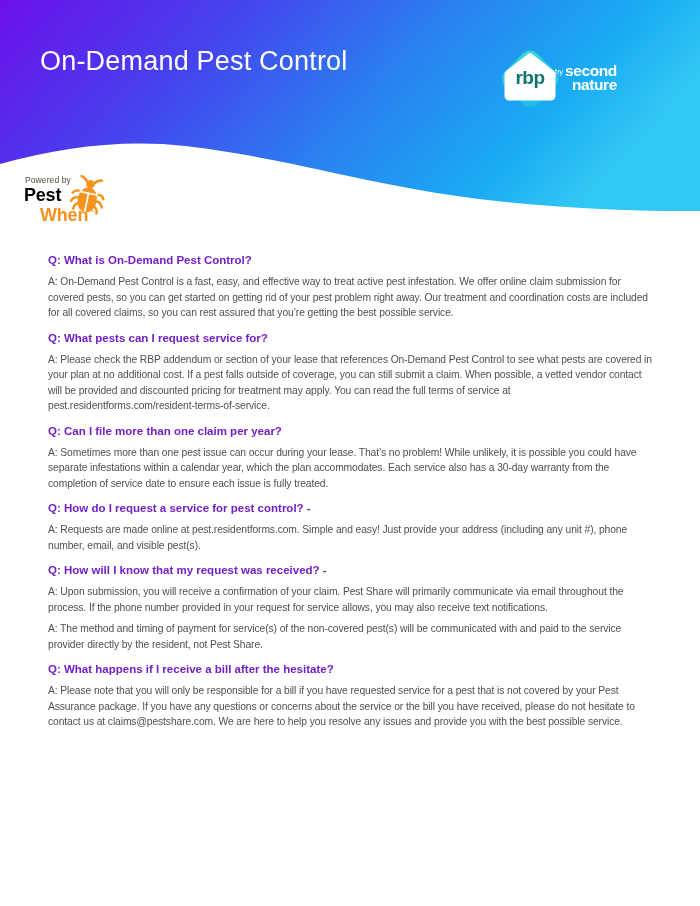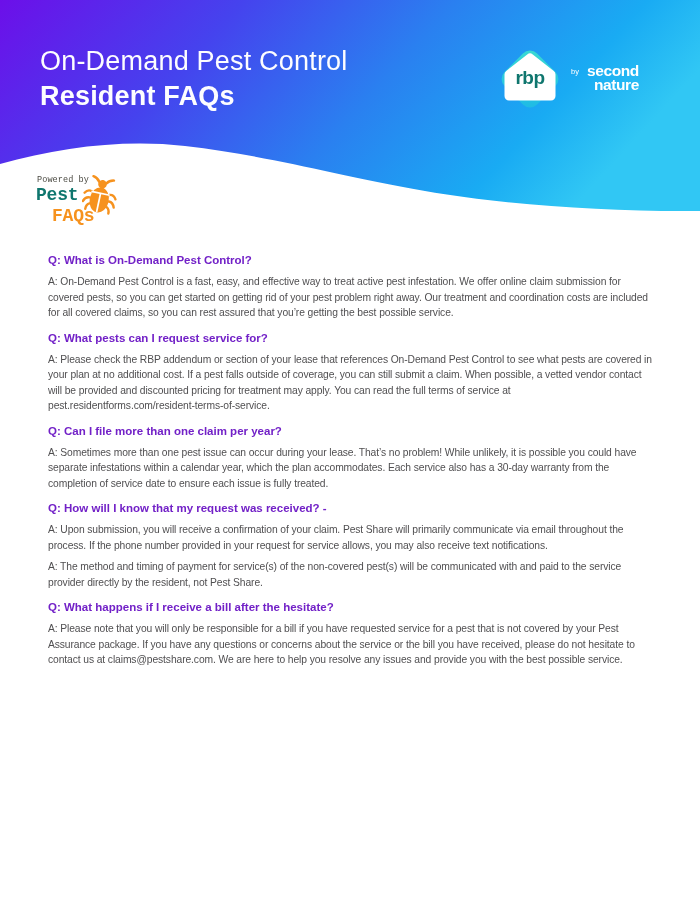--- a/index.html
+++ b/index.html
@@ -17,28 +17,28 @@
   .titles { position:absolute; left:40px; top:44px; color:#fdfdff; }
   .t1 { font-size:27px; font-weight:400; line-height:34px; letter-spacing:0.2px; }
   .t2 { font-size:27px; font-weight:700; line-height:36px; letter-spacing:0.2px; }
 
   .rbp-badge-wrap { position:absolute; left:496px; top:45px; width:68px; height:68px; }
   .rbp-badge-wrap svg { position:absolute; left:0; top:0; }
   .rbp-text {
     position:absolute; left:0; top:22px; width:68px; text-align:center;
     font-size:19px; font-weight:700; color:#0f766e; letter-spacing:-0.5px;
   }
-  .sn { position:absolute; left:571px; top:64px; display:flex; gap:8px; color:#ffffff; }
+  .sn { position:absolute; left:555px; top:64px; display:flex; gap:2px; color:#ffffff; }
   .sn-by { font-size:7.5px; padding-top:3px; font-weight:400; }
   .sn-words { width:52px; font-size:15.5px; font-weight:700; line-height:13.5px; letter-spacing:-0.4px; text-align:right; }
 
   
-  .powered { position:absolute; left:36px; top:175px; width:100px;font-family:Liberation Mono, monospace; }
+  .powered { position:absolute; left:24px; top:175px; width:100px; }
   .pb-label { font-size:8.5px; color:#4b4a42; margin:0 0 2px 1px; letter-spacing:0.1px; }
-  .pest-word { font-size:18px; font-weight:800; color:#0f766e; line-height:17px; letter-spacing:-0.2px; }
+  .pest-word { font-size:18px; font-weight:800; color:#000000; line-height:17px; letter-spacing:-0.2px; }
   .share-row { margin-left:16px; font-size:18px; font-weight:800; color:#f6921e; line-height:17px; letter-spacing:-0.2px; }
   .tm { font-size:6px; vertical-align:super; }
   .bug { position:absolute; left:46px; top:0px; }
 
   
   .content { padding:13px 38px 0 48px; }
   .faq-item h3 {
     margin:10px 0 0 0; font-size:11.5px; line-height:15px; font-weight:700;
     color:#7221c7; max-width:625px;
   }
@@ -62,21 +62,20 @@
           <stop offset="0.85" stop-color="#19abf3"></stop>
           <stop offset="1" stop-color="#31c7f4"></stop>
         </linearGradient>
       </defs>
       <rect width="700" height="230" fill="url(#heroGrad)"></rect>
       <path d="M0,164 C60,147 125,139 185,146 C270,156 330,174 425,191 C505,205 610,212 700,211 L700,230 L0,230 Z" fill="#ffffff"></path>
     </svg>
 
     <div class="titles">
       <div class="t1">On-Demand Pest Control</div>
-      <div class="t2">Resident FAQs</div>
     </div>
 
     <div class="rbp-badge-wrap">
       <svg width="68" height="68" viewBox="0 0 68 68">
         <defs>
           <linearGradient id="tealGrad" x1="0%" y1="0%" x2="100%" y2="100%">
             <stop offset="0" stop-color="#3adbd2"></stop>
             <stop offset="1" stop-color="#1db9e6"></stop>
           </linearGradient>
         </defs>
@@ -90,21 +89,21 @@
       <span class="sn-by">by</span>
       <div class="sn-words">
         <div>second</div>
         <div>nature</div>
       </div>
     </div>
 
     <div class="powered">
       <div class="pb-label">Powered by</div>
       <div class="pest-word">Pest</div>
-      <div class="share-row"><span>FAQs</span><span class="tm">™</span></div>
+      <div class="share-row"><span>When</span><span class="tm">™</span></div>
       <svg class="bug" width="36" height="42" viewBox="0 0 36 42">
         <g transform="rotate(12 18 21)">
           <g stroke="#f6921e" fill="none" stroke-width="2.4" stroke-linecap="round">
             <path d="M14.5,7.5 C12.5,4.5 10.5,3.5 7.5,3"></path>
             <path d="M21.5,7.5 C23.5,4.5 25.5,3.5 28.5,3"></path>
             <path d="M9,18 C6,17 4,18 2.2,21"></path>
             <path d="M8.2,24.5 C5.2,24.5 3.2,26.5 2.2,29.5"></path>
             <path d="M9.2,30.5 C7.2,31.5 6.2,33.5 6.2,36.5"></path>
             <path d="M27,18 C30,17 32,18 33.8,21"></path>
             <path d="M27.8,24.5 C30.8,24.5 32.8,26.5 33.8,29.5"></path>
@@ -130,20 +129,24 @@
     </section>
     <section class="faq-item">
       <h3>Q: What pests can I request service for?</h3>
       <p>A: Please check the RBP addendum or section of your lease that references On-Demand Pest Control to see what pests are covered in your plan at no additional cost. If a pest falls outside of coverage, you can still submit a claim. When possible, a vetted vendor contact will be provided and discounted pricing for treatment may apply. You can read the full terms of service at pest.residentforms.com/resident-terms-of-service.</p>
     </section>
     <section class="faq-item">
       <h3>Q: Can I file more than one claim per year?</h3>
       <p>A: Sometimes more than one pest issue can occur during your lease. That’s no problem! While unlikely, it is possible you could have separate infestations within a calendar year, which the plan accommodates. Each service also has a 30-day warranty from the completion of service date to ensure each issue is fully treated.</p>
     </section>
     <section class="faq-item">
+      <h3>Q: How do I request a service for pest control? -</h3>
+      <p>A: Requests are made online at pest.residentforms.com. Simple and easy! Just provide your address (including any unit #), phone number, email, and visible pest(s).</p>
+    </section>
+    <section class="faq-item">
       <h3>Q: How will I know that my request was received? -</h3>
       <p>A: Upon submission, you will receive a confirmation of your claim. Pest Share will primarily communicate via email throughout the process. If the phone number provided in your request for service allows, you may also receive text notifications.</p>
     </section>
     <section class="faq-item">
     </section>
     <section class="faq-item">
       <p>A: The method and timing of payment for service(s) of the non-covered pest(s) will be communicated with and paid to the service provider directly by the resident, not Pest Share.</p>
     </section>
     <section class="faq-item">
       <h3>Q: What happens if I receive a bill after the hesitate?</h3>

